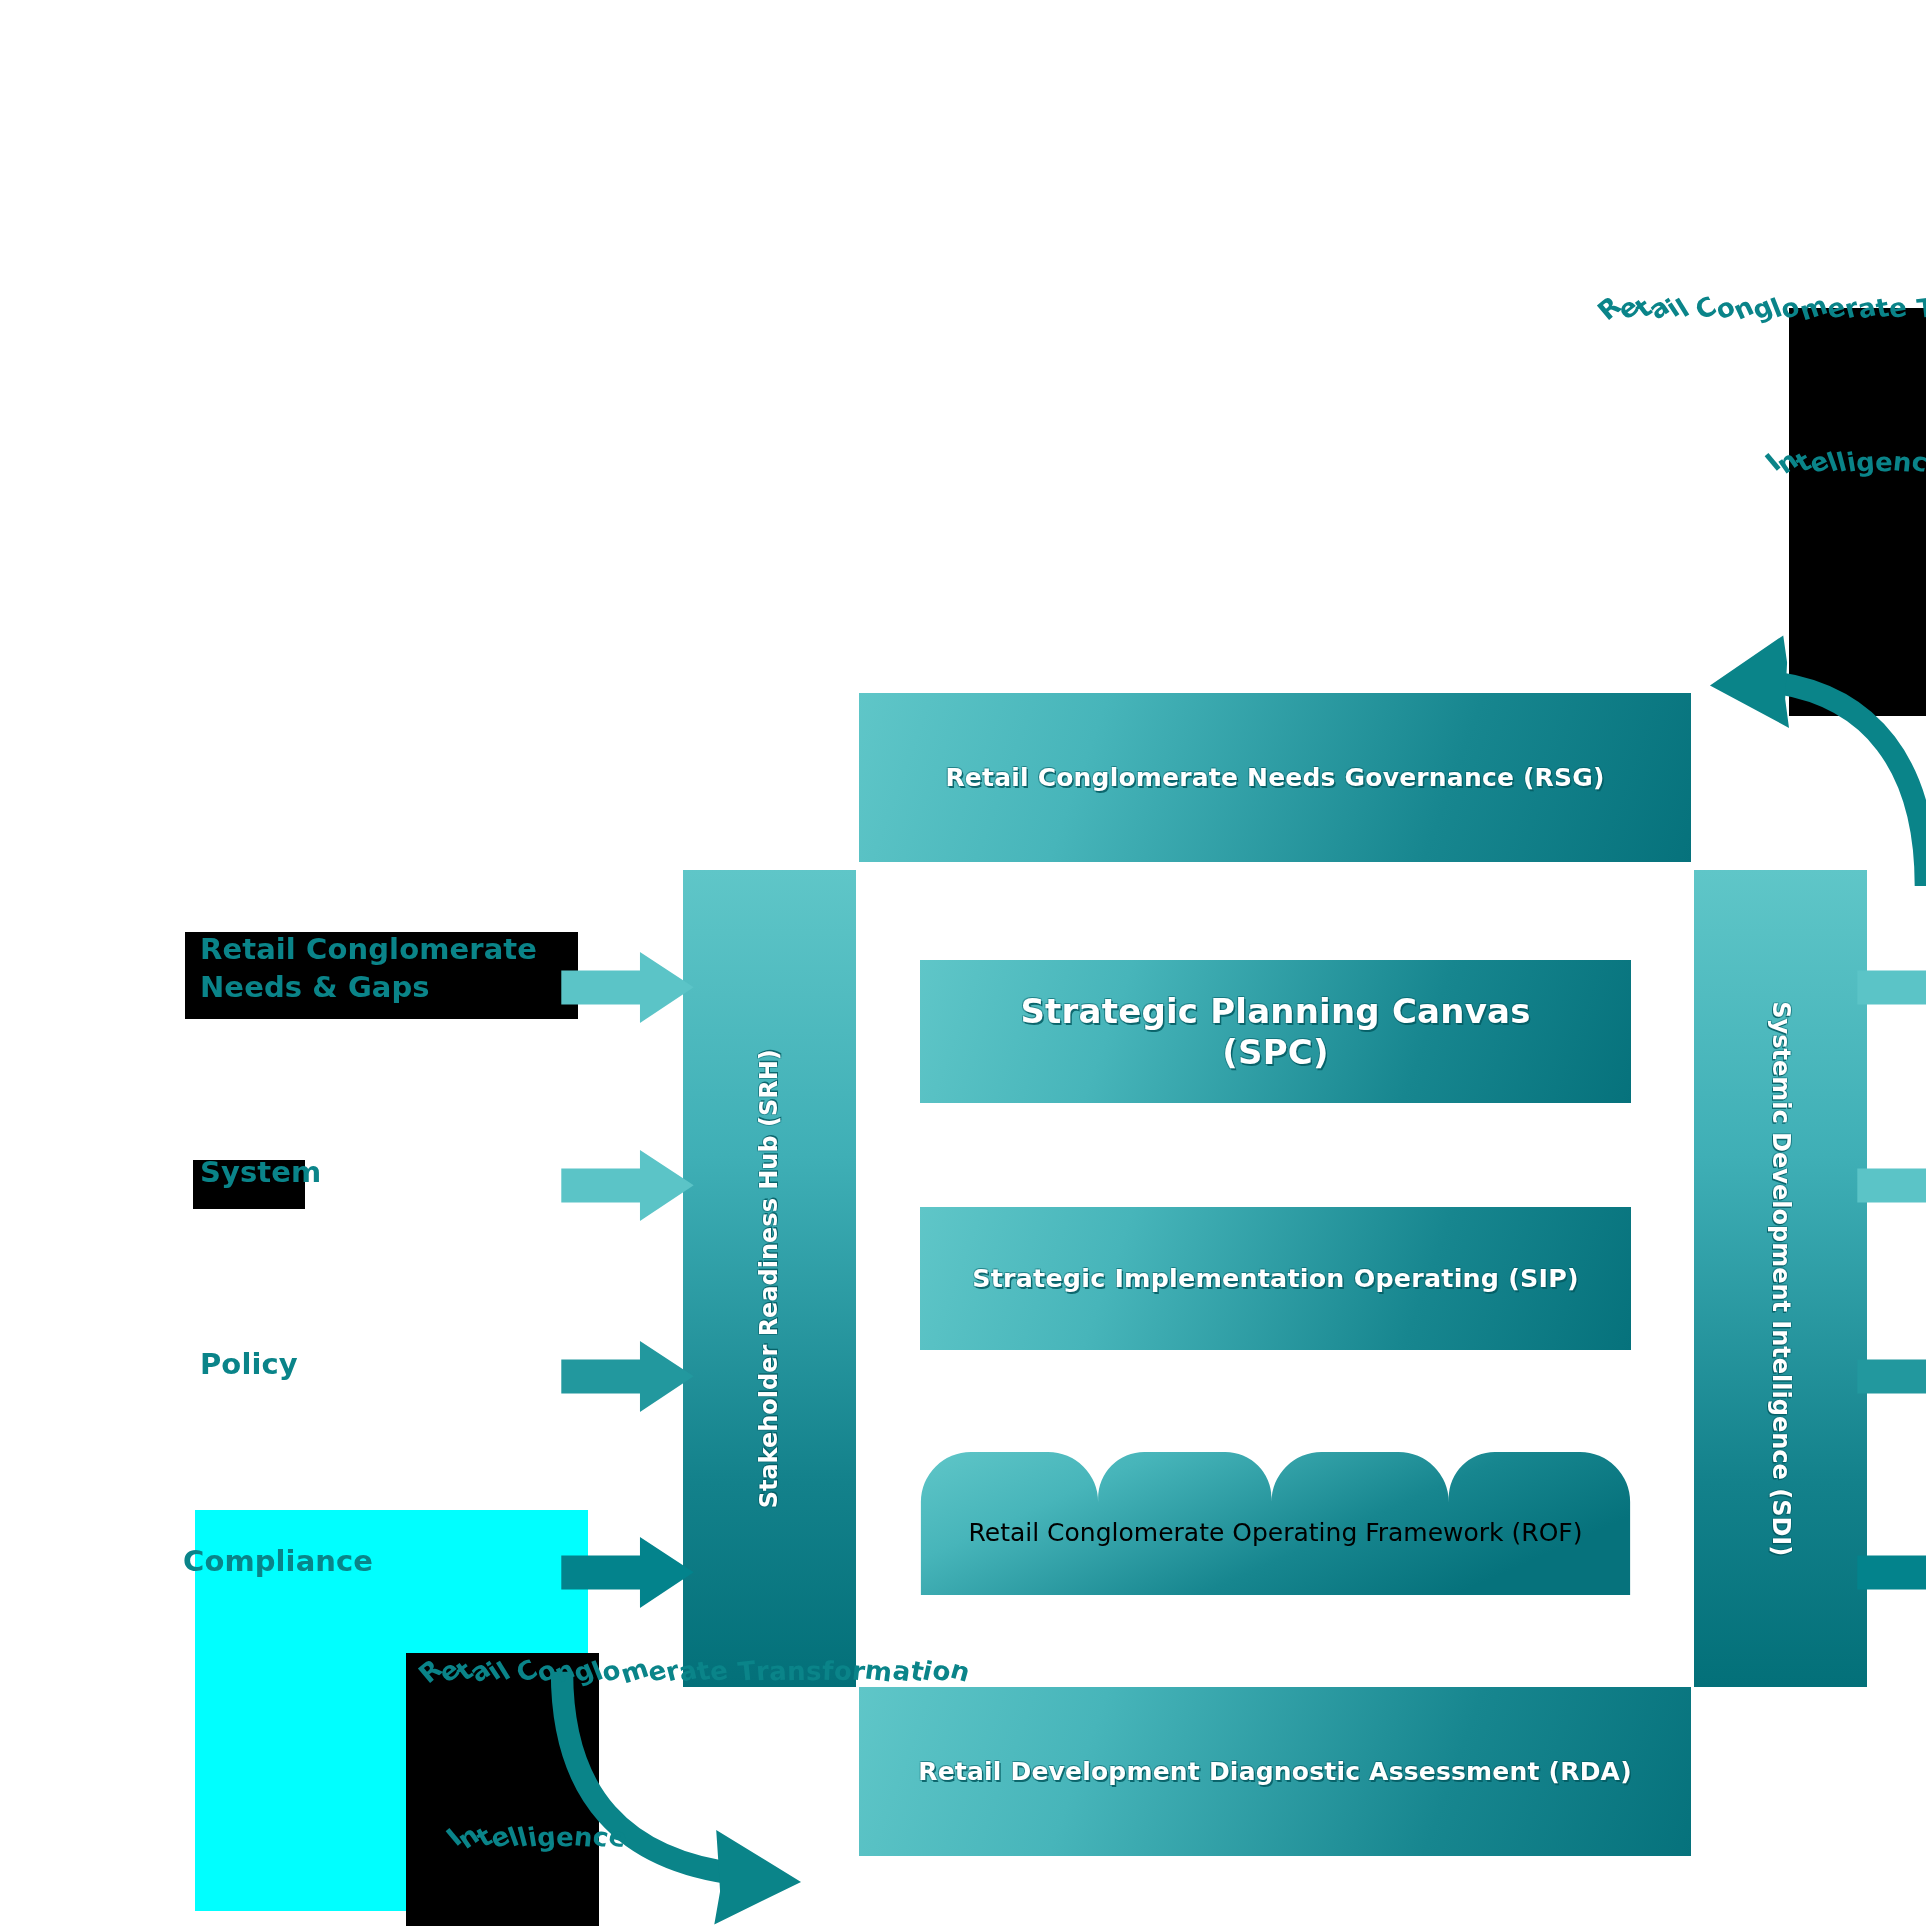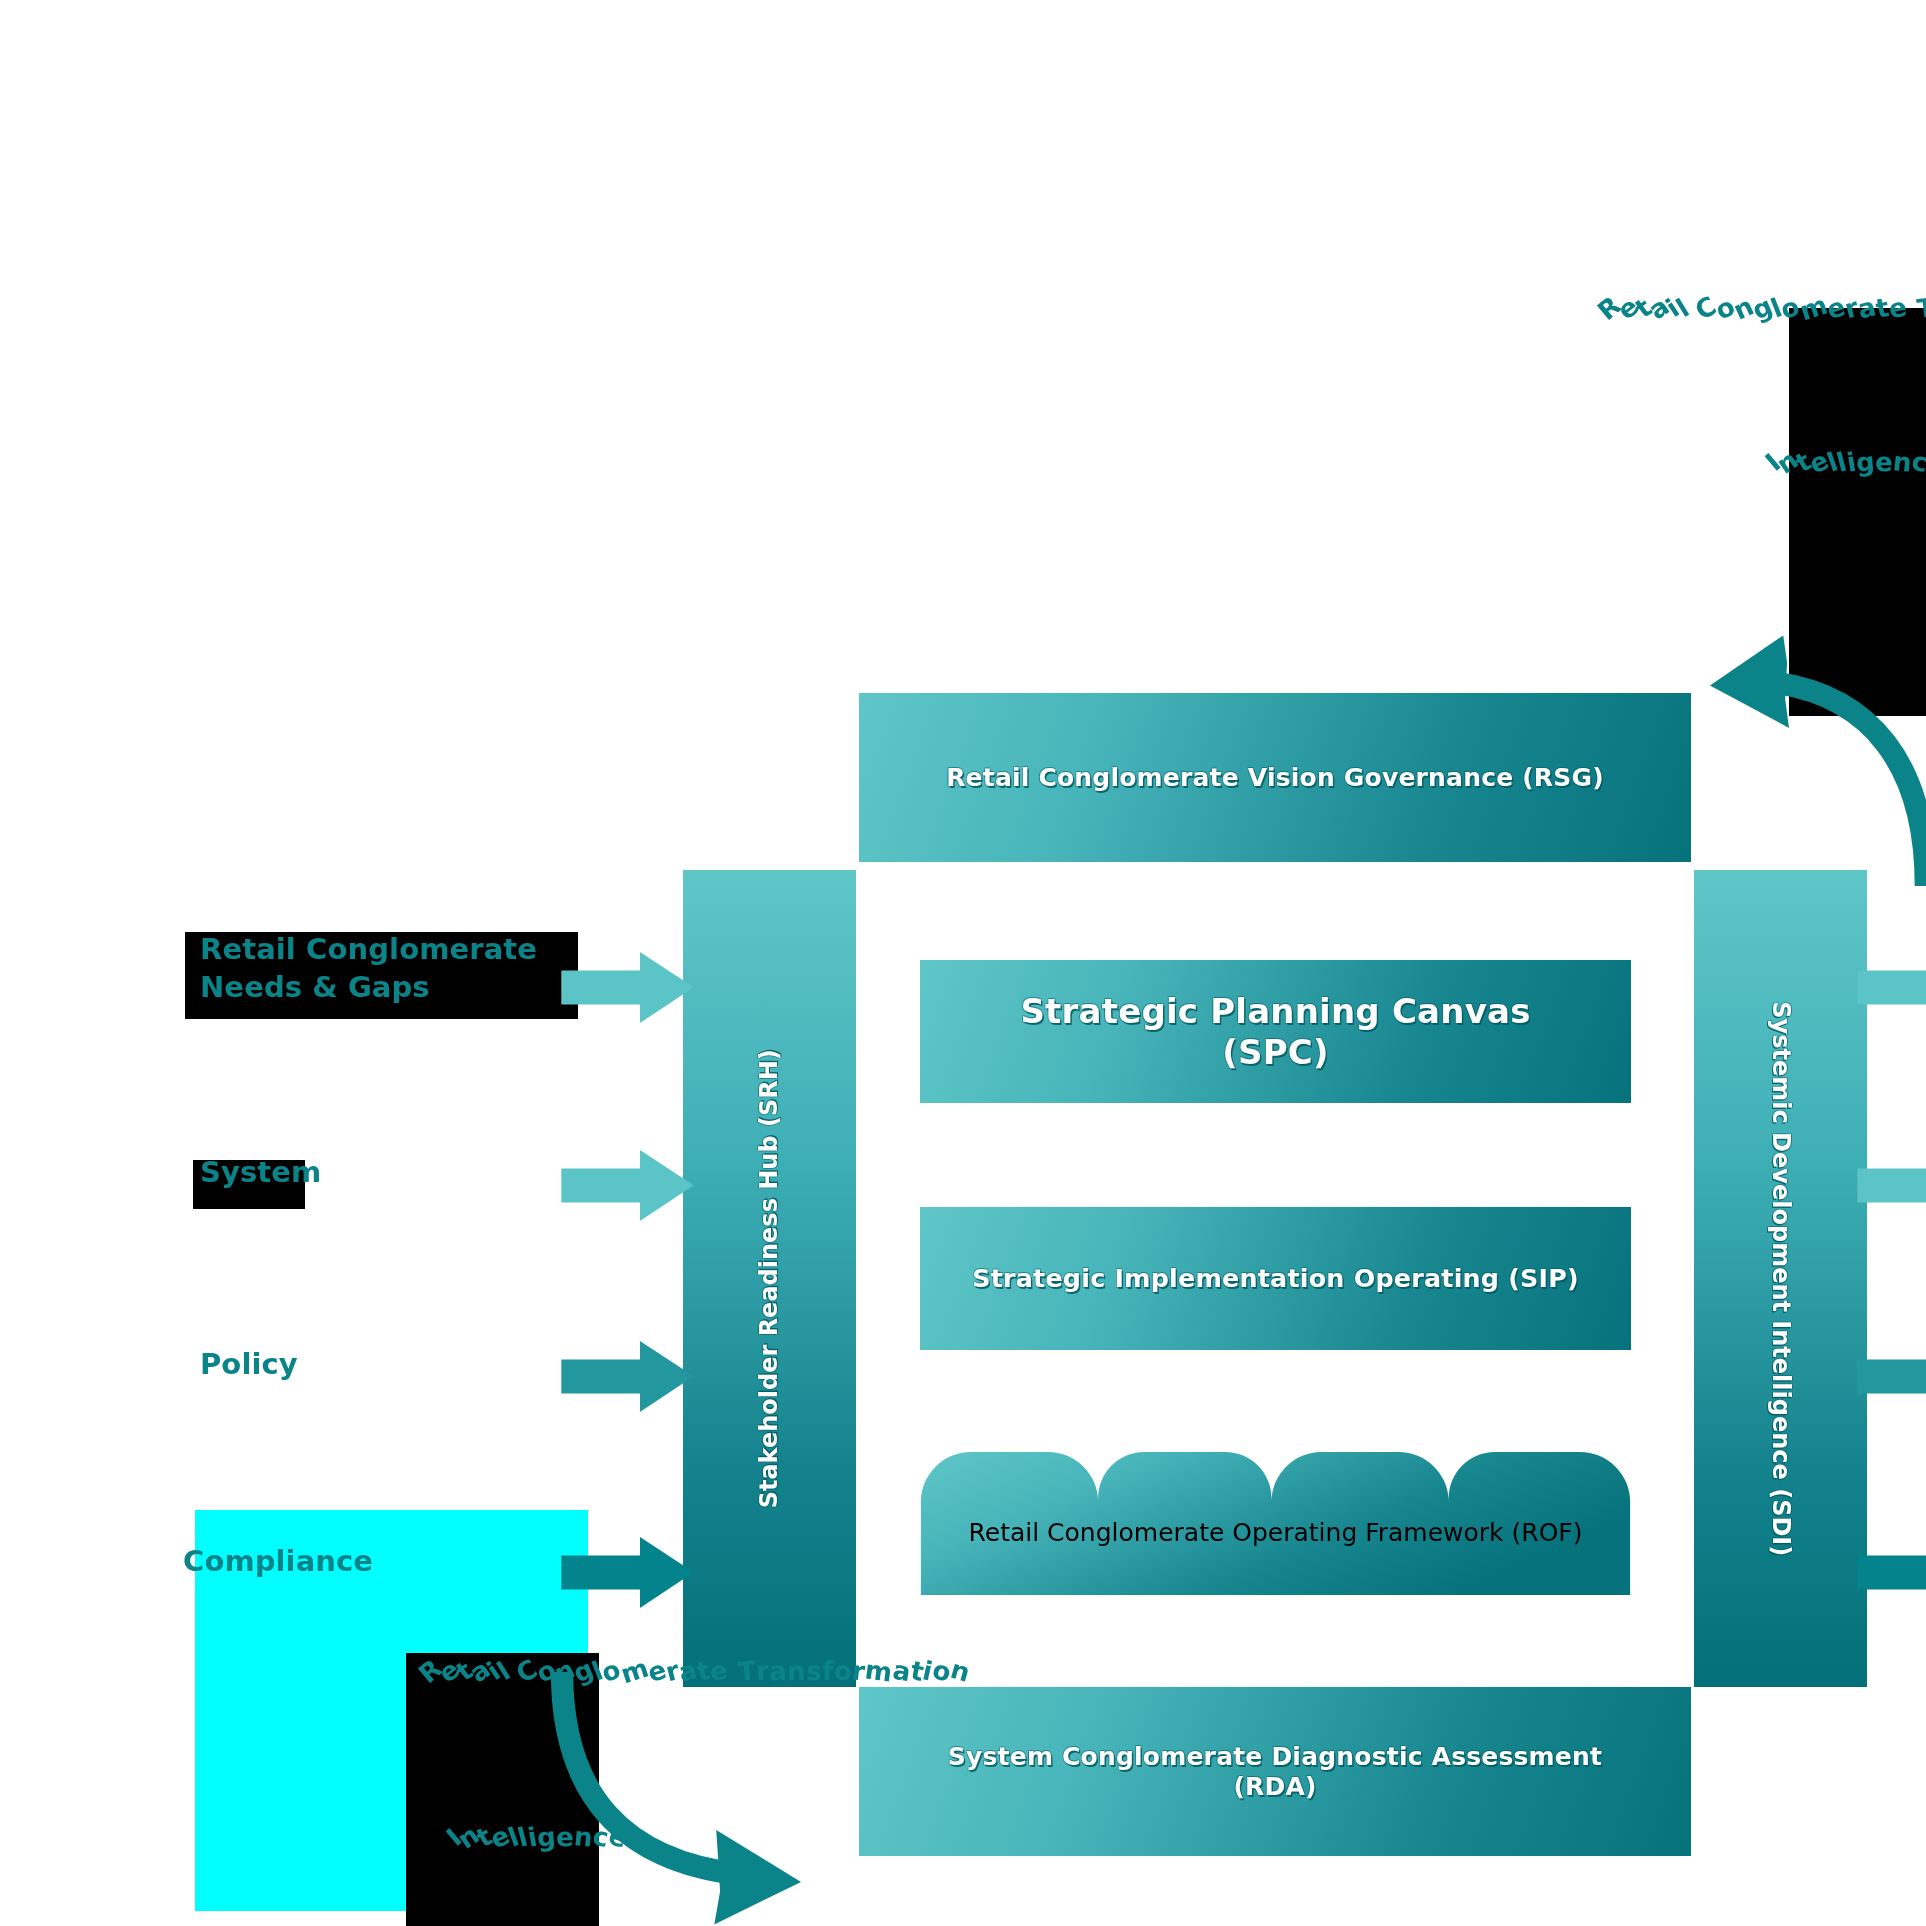--- a/index.html
+++ b/index.html
@@ -94,21 +94,21 @@
 
 <div id="stage">
 
   <div class="blk" style="left:1789px;top:308px;width:368px;height:408px;"></div>
   <div class="blk" style="left:185px;top:932px;width:393px;height:87px;"></div>
   <div class="blk" style="left:193px;top:1160px;width:112px;height:49px;"></div>
   <div class="cyanblk" style="left:195px;top:1510px;width:393px;height:401px;"></div>
   <div class="blk" style="left:406px;top:1653px;width:193px;height:431px;"></div>
 
   <div class="panel" style="left:859px;top:693px;width:832px;height:169px;">
-    <span class="ptxt" style="font-size:25px;max-width:732px;">Retail Conglomerate Vision Governance (RSG)</span>
+    <span class="ptxt" style="font-size:25px;max-width:732px;">Retail Conglomerate Needs Governance (RSG)</span>
   </div>
 
   <div class="vbar vbar-left" style="left:683px;top:870px;width:173px;height:817px;">
     <span class="vtxt rot-ccw" style="font-size:24px;">Stakeholder Readiness Hub (SRH)</span>
   </div>
 
   <div class="vbar vbar-right" style="left:1694px;top:870px;width:173px;height:817px;">
     <span class="vtxt rot-cw" style="font-size:24px;">Systemic Development Intelligence (SDI)</span>
   </div>
 
@@ -141,21 +141,21 @@
         L912,130 A130,130 0 0 1 1042,0
         L1243,0 A130,130 0 0 1 1373,130
         L1373,120 A120,120 0 0 1 1493,0
         L1715,0 A130,130 0 0 1 1845,130
         L1845,372 Z"></path>
     </svg>
     <span class="ptxt" style="font-size:25px;max-width:624px;position:relative;padding-top:17.7px;">Retail Conglomerate Operating Framework (ROF)</span>
   </div>
 
   <div class="panel" style="left:859px;top:1687px;width:832px;height:169px;">
-    <span class="ptxt" style="font-size:25px;max-width:732px;">System Conglomerate Diagnostic Assessment (RDA)</span>
+    <span class="ptxt" style="font-size:25px;max-width:732px;">Retail Development Diagnostic Assessment (RDA)</span>
   </div>
 
   <svg class="abs" style="left:561px;top:952px;width:133px;height:71px;" viewBox="0 0 345 185">
     <path d="M0,48 L205,48 L205,0 L345,92 L205,185 L205,137 L0,137 Z" fill="#5BC4C7"></path>
   </svg>
   <svg class="abs" style="left:561px;top:1150px;width:133px;height:71px;" viewBox="0 0 345 185">
     <path d="M0,48 L205,48 L205,0 L345,92 L205,185 L205,137 L0,137 Z" fill="#5BC4C7"></path>
   </svg>
   <svg class="abs" style="left:561px;top:1341px;width:133px;height:71px;" viewBox="0 0 345 185">
     <path d="M0,48 L205,48 L205,0 L345,92 L205,185 L205,137 L0,137 Z" fill="#22989E"></path>

